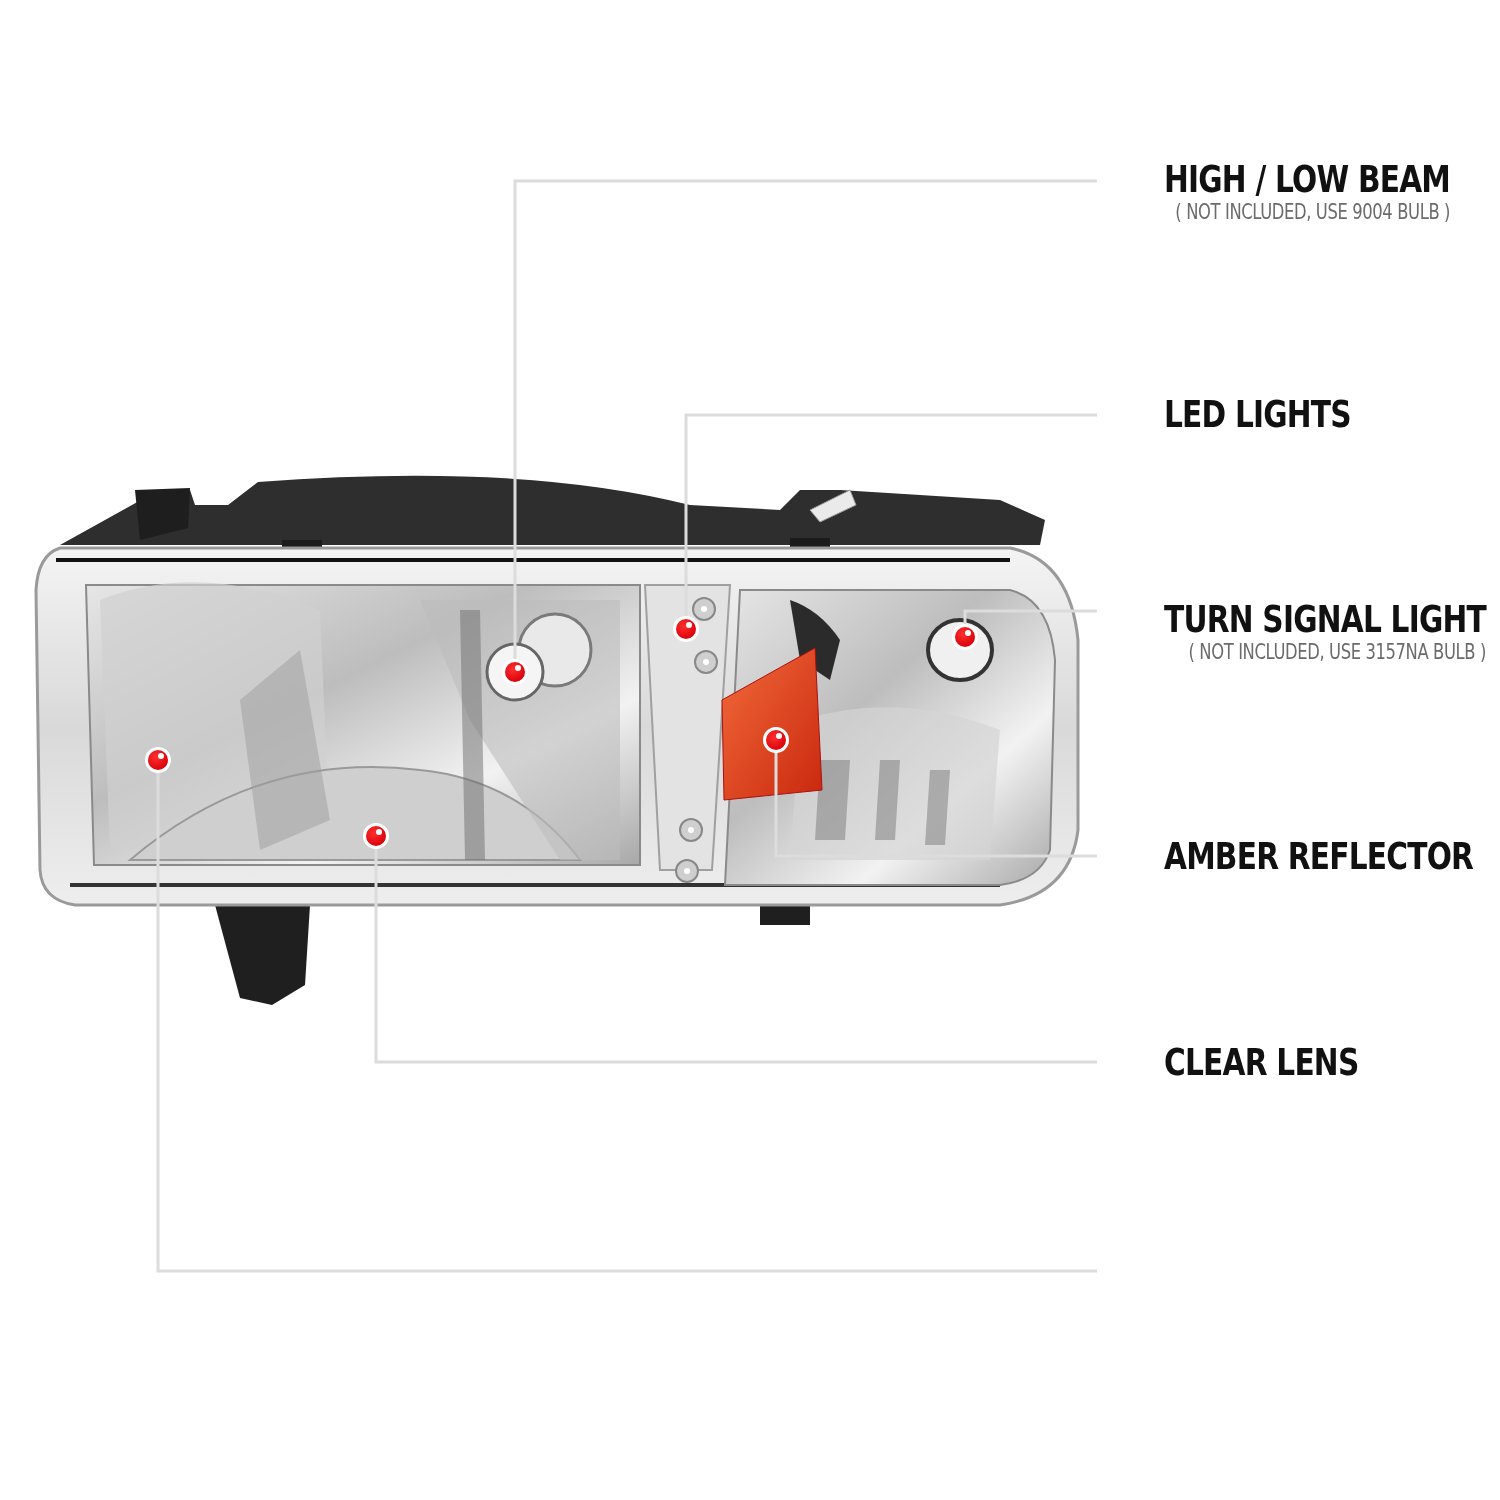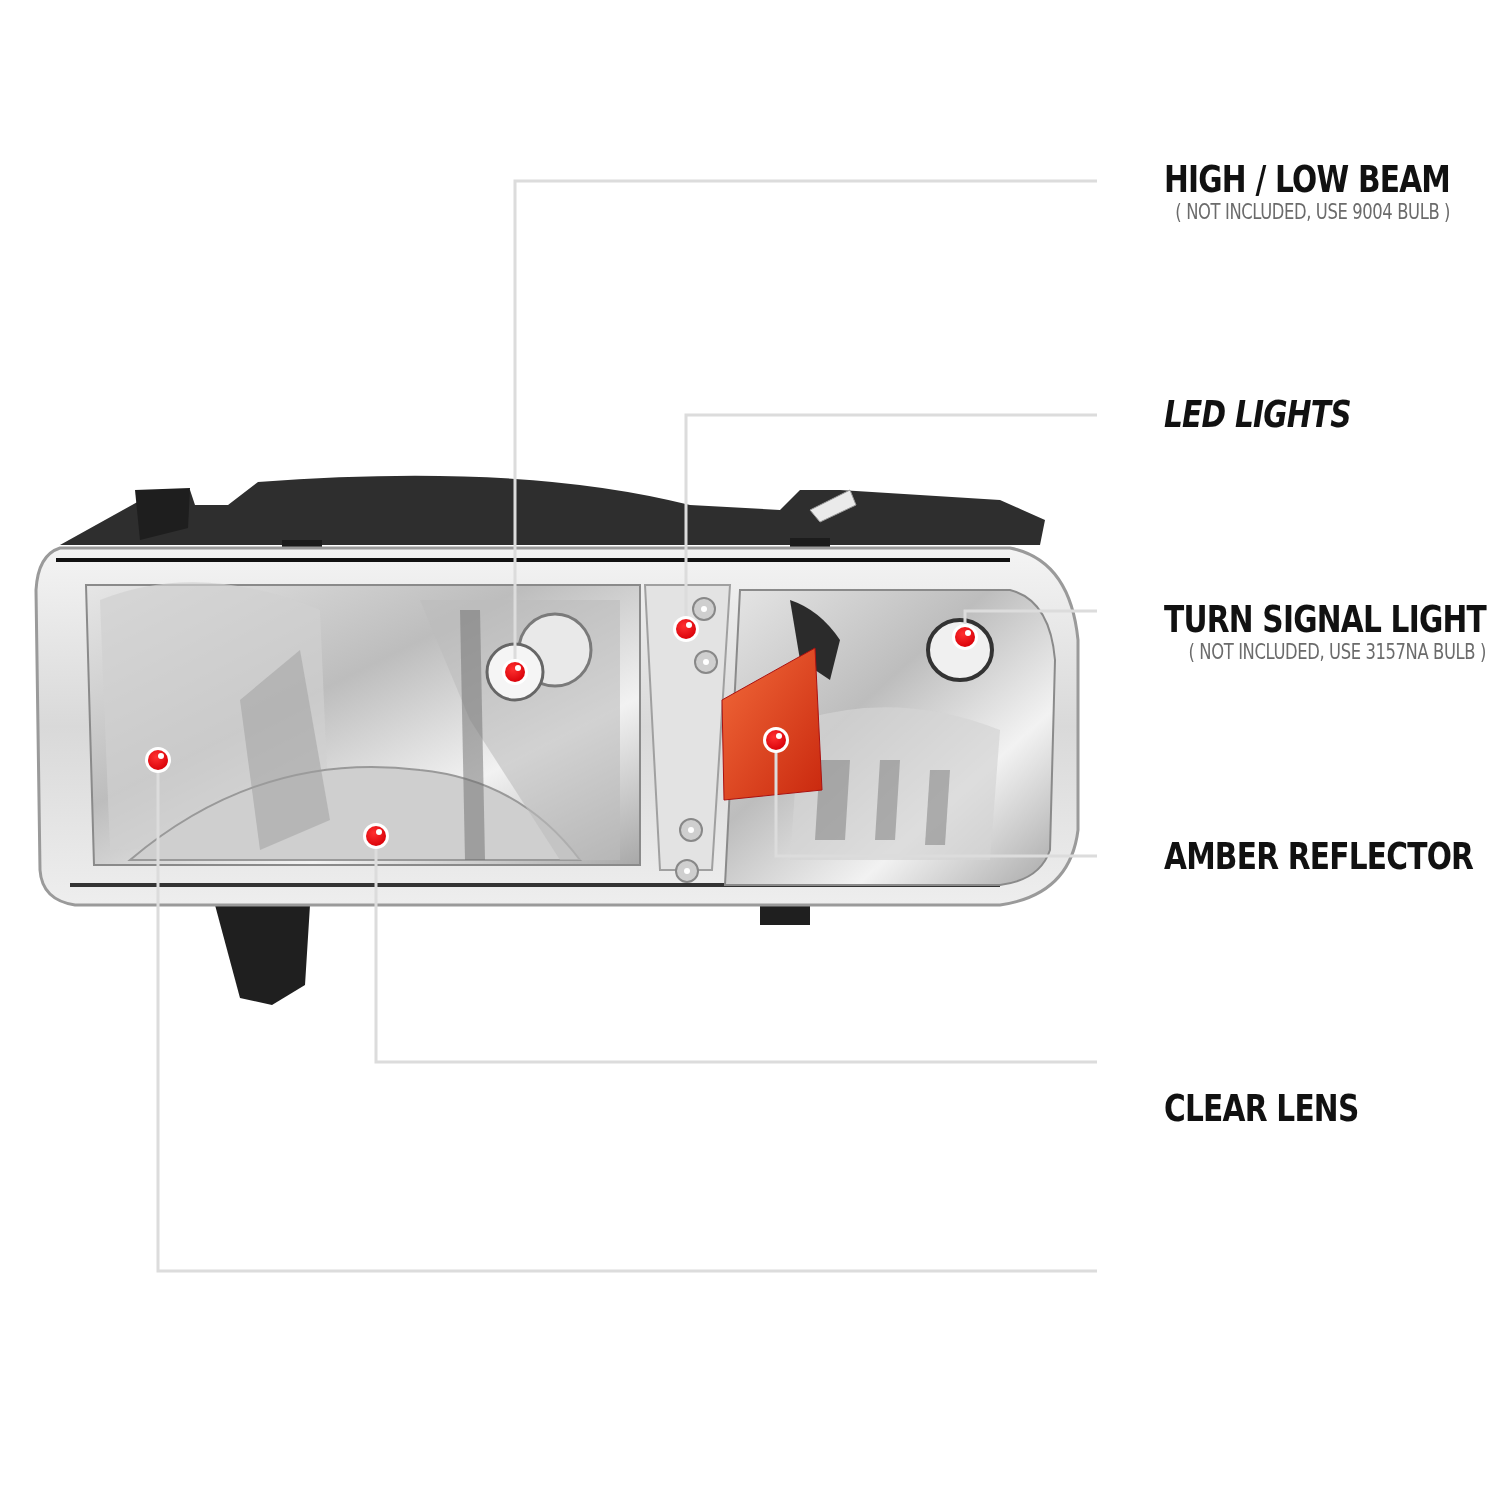--- a/index.html
+++ b/index.html
@@ -131,26 +131,26 @@
           <circle cx="158" cy="760" r="10" fill="url(#dotg)"></circle>
           <circle cx="161" cy="756" r="3" fill="#fff"></circle>
         </g>
     </g>
   </svg>
 
   <div class="label" style="top:158px;">
     <span class="title">HIGH / LOW BEAM</span>
     <span class="sub">( NOT INCLUDED, USE  9004  BULB )</span>
   </div>
-  <div class="label" style="top:393px;font-style:italic;">
+  <div class="label" style="top:393px;">
     <span class="title">LED LIGHTS</span>
   </div>
   <div class="label" style="top:598px;">
     <span class="title">TURN SIGNAL LIGHT</span>
     <span class="sub">( NOT INCLUDED, USE  3157NA  BULB )</span>
   </div>
   <div class="label" style="top:835px;">
     <span class="title">AMBER REFLECTOR</span>
   </div>
-  <div class="label" style="top:1041px;margin-top:46px;">
+  <div class="label" style="top:1041px;">
     <span class="title">CLEAR LENS</span>
   </div>
 </div>
 
 </body></html>

